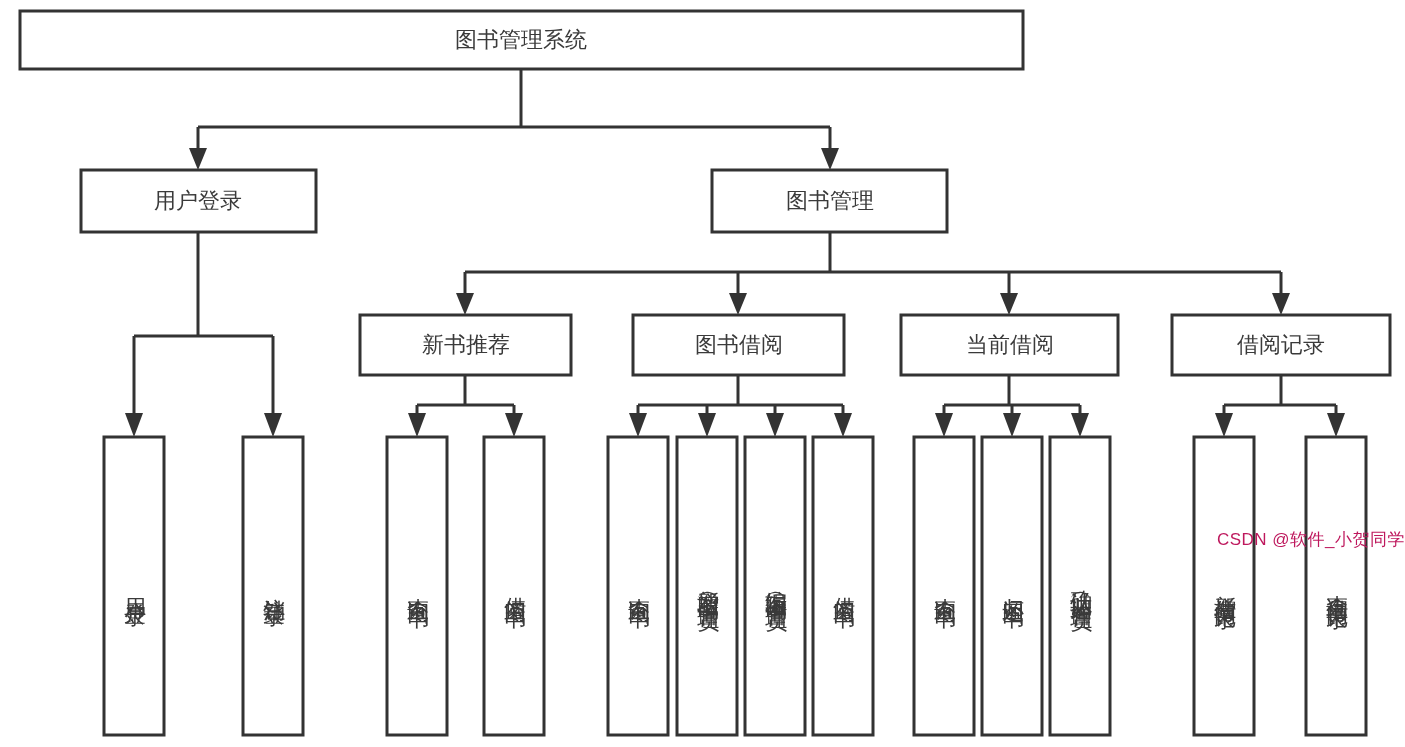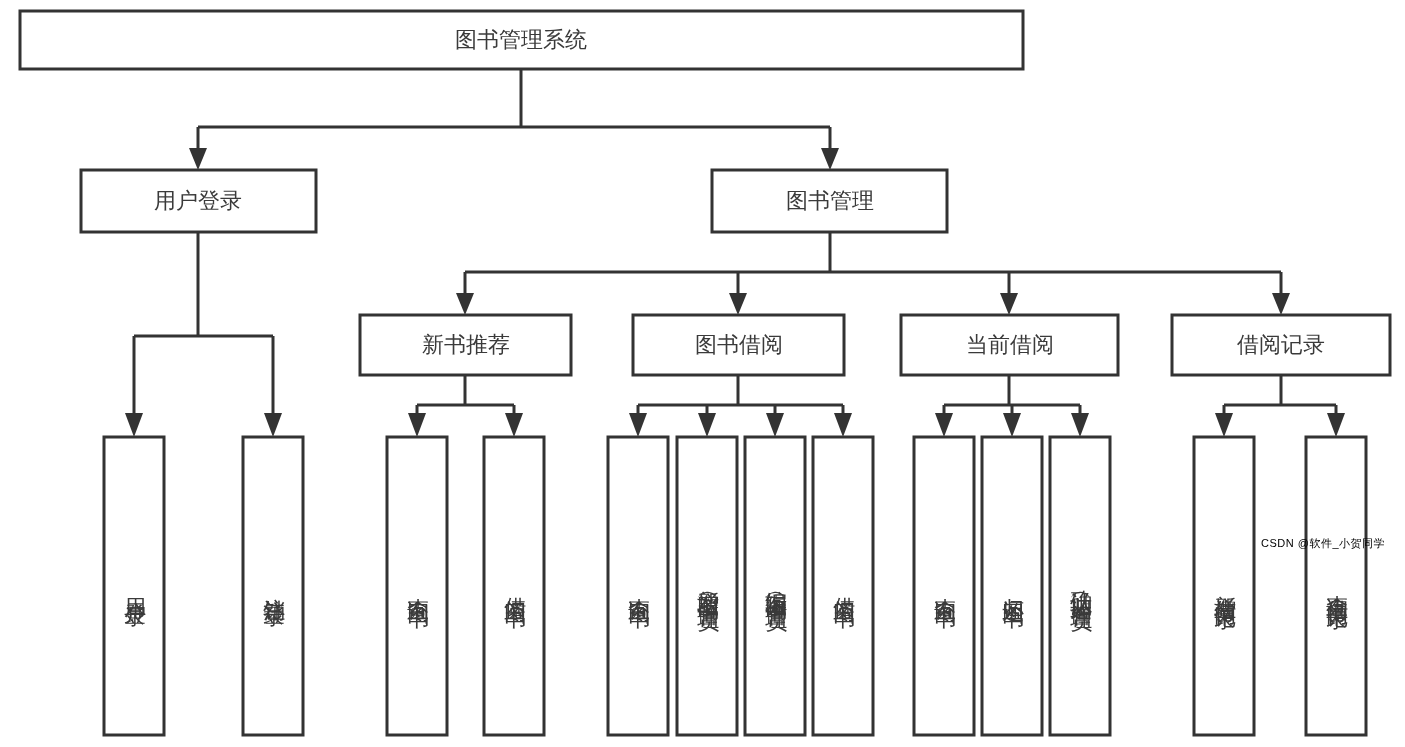--- a/index.html
+++ b/index.html
@@ -50,25 +50,25 @@
     stroke: #333333;
     stroke-width: 3;
     fill: none;
   }
   .arrow-head {
     fill: #333333;
     stroke: none;
   }
   .watermark {
     position: absolute;
-    right: 20px;
+    right: 0;
     bottom: 6px;
     font-family: "Liberation Sans", "DejaVu Sans", sans-serif;
-    font-size: 11px;
-    color: #000000;
+    font-size: 17px;
+    color: #be185d;
     white-space: nowrap;
     letter-spacing: 0.5px;
   }
 </style>
 </head>
 <body>
 
 <div id="diagram-root">
   <svg width="1405" height="747" viewBox="0 0 1405 747" xmlns="http://www.w3.org/2000/svg">
 

